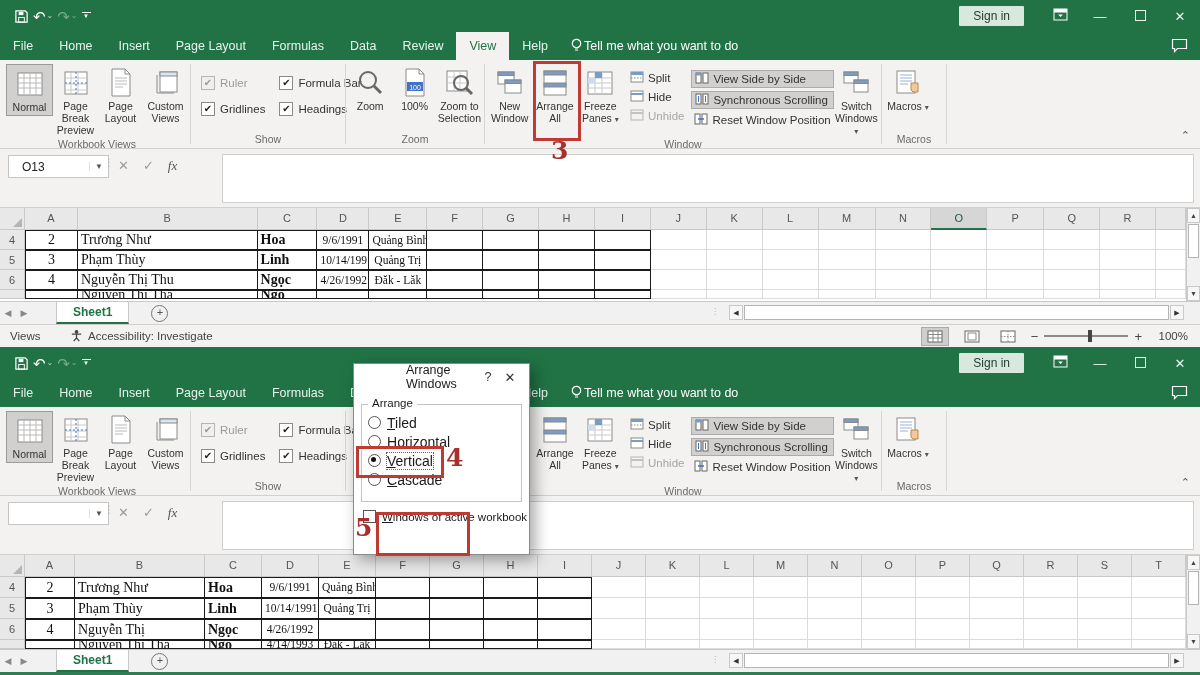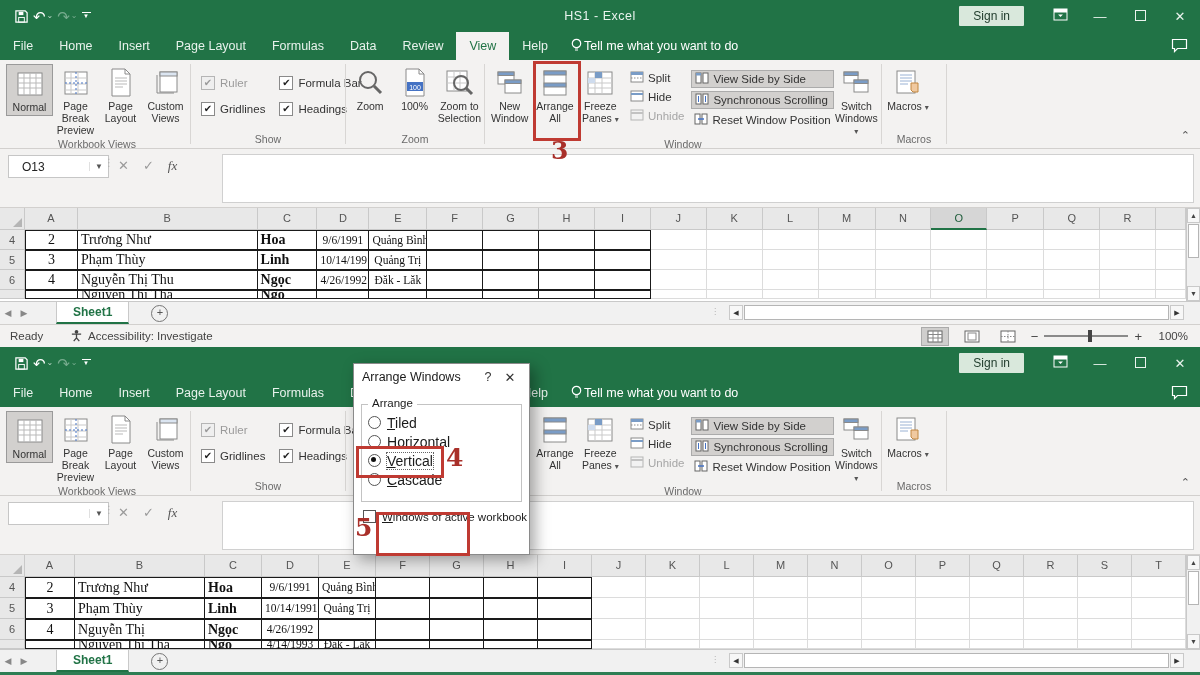--- a/index.html
+++ b/index.html
@@ -101,21 +101,21 @@
   .ztrack{width:84px;height:2px;background:#8a8a8a;position:relative;}
   .zhandle{position:absolute;left:44px;top:-5px;width:4px;height:12px;background:#444;}
   .zsign{font-size:13px;color:#444;}
   .sb-pct{width:36px;text-align:right;}
   .greenline2{height:6px;background:#2e7d54;}
 
   
   .dialog{position:absolute;left:353px;top:363px;width:175px;height:190px;background:#fff;border:1px solid #8a8a8a;
           box-shadow:5px 5px 14px rgba(0,0,0,.35);z-index:60;font-size:12px;color:#1a1a1a;}
   .dlg-title{height:26px;display:flex;align-items:center;padding:0 8px;font-size:12.5px;}
-  .dlg-title .t{flex:1;}
+  .dlg-title .t{flex:1;margin-left:44px;}
   .dlg-help{width:22px;text-align:center;color:#333;}
   .dlg-close{width:22px;text-align:center;color:#333;font-size:13px;}
   .groupbox{position:absolute;left:7px;right:7px;top:40px;height:96px;border:1px solid #c3c3c3;}
   .groupbox .gb-label{position:absolute;top:-8px;left:6px;background:#fff;padding:0 4px;font-size:11.5px;}
   .radios{position:absolute;left:6px;top:8px;right:4px;}
   .radio-row{display:flex;align-items:center;gap:6px;height:19px;}
   .rdo{width:11px;height:11px;border:1px solid #555;border-radius:50%;background:#fff;position:relative;flex:none;}
   .rdo.on:after{content:"";position:absolute;left:2px;top:2px;width:5px;height:5px;border-radius:50%;background:#111;}
   .rlabel{font-size:14px;}
   .rlabel.focus{outline:1px dotted #666;}
@@ -154,21 +154,20 @@
           <span class="qcaret">⌄</span>
         </span>
         <span class="qbtn dim">
           <span style="font-size:15px;color:#bcd9c9">↷</span>
           <span class="qcaret">⌄</span>
         </span>
         <span class="qbtn">
           <div style="border-top:1.5px solid #fff;width:9px;text-align:center;color:#fff;font-size:6px;line-height:7px">▼</div>
         </span>
       </div>
-      <div class="win-title">HS1  -  Excel</div>
       <div class="title-right">
         <span class="signin">Sign in</span>
         <span class="tbtn"><svg width="15" height="13" viewBox="0 0 15 13">
             <rect x="1" y="1" width="13" height="11" fill="none" stroke="#ffffff"></rect>
             <rect x="1" y="1" width="13" height="3.5" fill="#ffffff"></rect>
             <path d="M7.5 9 l-2.4 -2.6 h4.8 Z" fill="#ffffff"></path>
           </svg></span>
         <span class="tbtn">—</span>
         <span class="tbtn"><span class="restore-glyph"></span></span>
         <span class="tbtn">✕</span>
@@ -560,21 +559,21 @@
       <div class="sheettab">Sheet1</div>
       <div class="addsheet">+</div>
       <span class="hsdots">⋮</span>
       <div class="hscroll">
         <div class="harrow">◀</div>
         <div class="hthumb"></div>
         <div class="harrow">▶</div>
       </div>
     </div>
     <div class="statusbar">
-      <span class="sb-ready">Ready</span>
+      <span class="sb-ready">Views</span>
       <span class="sb-acc">
         <span><svg width="13" height="13" viewBox="0 0 14 14">
             <circle cx="7" cy="3" r="2" fill="#444"></circle>
             <path d="M2 5.5 h10 M7 5.5 v4 M7 9.5 l-3 3.5 M7 9.5 l3 3.5" stroke="#444" stroke-width="1.4" fill="none"></path>
           </svg></span>
         <span>Accessibility: Investigate</span>
       </span>
       <div class="sb-right">
         <span class="viewic pressed">
           <svg width="16" height="13" viewBox="0 0 16 13">

